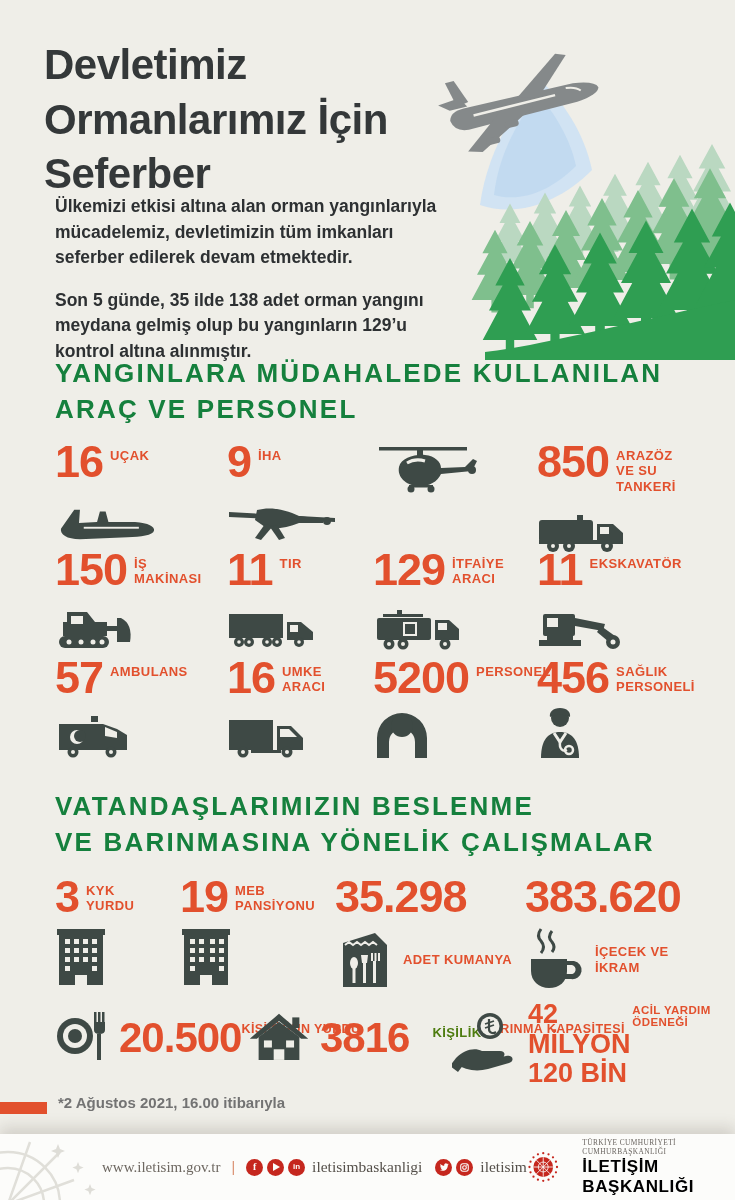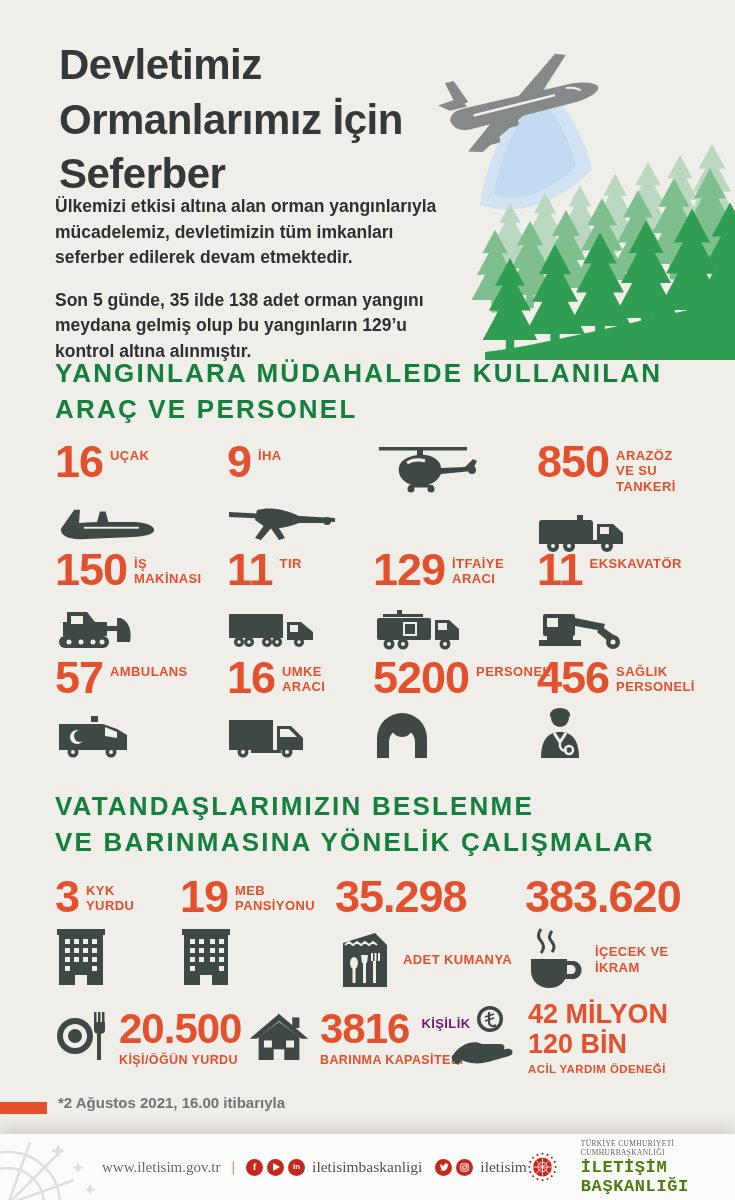--- a/index.html
+++ b/index.html
@@ -5,21 +5,21 @@
   * { margin:0; padding:0; box-sizing:border-box; }
   html,body { width:735px; height:1200px; }
   body { font-family:"Liberation Sans", sans-serif; background:#EFEEE8; position:relative; overflow:hidden; }
 
   .page { position:absolute; inset:0; background:#EFEEE8; }
 
   
   .illus { position:absolute; top:0; right:0; width:345px; height:360px; }
 
   
-  .title { position:absolute; left:59px; top:38px; width:460px;
+  .title { position:absolute; left:44px; top:38px; width:460px;
            font-size:42px; font-weight:700; color:#343839; line-height:1.3;
            letter-spacing:-0.5px; white-space:pre-line; }
   .intro { position:absolute; left:55px; top:194px; width:408px;
            font-size:17.5px; font-weight:700; color:#2D3032; line-height:1.46; }
   .intro p + p { margin-top:17px; }
 
   
   .sec-head { position:absolute; left:55px; width:645px;
               font-size:26px; font-weight:700; color:#15803d;
               letter-spacing:2.2px; line-height:1.38; white-space:pre-line; }
@@ -42,25 +42,25 @@
            display:grid; grid-template-columns:125px 155px 190px 190px; height:122px; }
   .bignum { font-size:45px; font-weight:700; color:#E2502D; line-height:0.95; letter-spacing:-1px; }
   .icl-row { display:flex; align-items:center; gap:10px; margin-top:8px; }
   .icl-row .lbl { margin:0; }
 
   .rowB { position:absolute; left:0; top:1000px; width:735px; height:95px; }
   .rb { position:absolute; display:flex; align-items:center; gap:10px; }
   .rb1 { left:55px; top:8px; }
   .rb2 { left:248px; top:8px; }
   .rb3 { left:452px; top:0px; }
-  .rb .col { display:flex; flex-direction:column; }
+  .rb .col { display:flex; flex-direction:row; }
   .num-md { font-size:42px; font-weight:700; color:#E2502D; line-height:0.95; letter-spacing:-1px; }
   .num-2l { font-size:27px; font-weight:700; color:#E2502D; line-height:1.1; white-space:pre-line; }
   .lbl-sm { font-size:12.5px; font-weight:700; color:#E2502D; letter-spacing:0.4px; margin-top:4px; }
-  .suffix { font-size:13px; font-weight:700; color:#701a75; margin-left:12px; margin-top:7px; letter-spacing:0.4px; }
+  .suffix { font-size:13px; font-weight:700; color:#4d7c0f; margin-left:23px; margin-top:7px; letter-spacing:0.4px; }
   .rb .ic2 svg { fill:#3E4945; }
 
   
   .footnote-bar { position:absolute; left:0; top:1102px; width:47px; height:12px; background:#E2502D; }
   .footnote { position:absolute; left:58px; top:1094px; font-size:15px; font-weight:700; color:#737373; }
 
   
   .footer { position:absolute; left:0; bottom:0; width:735px; height:66px; background:#FCFCFA;
             box-shadow:0 -6px 14px rgba(70,62,50,0.18);
             display:flex; align-items:center; }
@@ -69,21 +69,21 @@
   .f-div { margin:0 11px; color:#D98C6B; font-size:14px; }
   .soc { display:flex; align-items:center; gap:4px; margin-right:7px; }
   .soc-ic { width:17px; height:17px; border-radius:50%; background:#C5271E; color:#FCFCFA;
             display:flex; align-items:center; justify-content:center;
             font-size:10px; font-weight:700; line-height:1; }
   .f-handle { font-family:"Liberation Serif", serif; font-size:15.5px; color:#55504A; margin-right:13px; }
   .f-handle:last-of-type { margin-right:0; }
   .logo-block { margin-left:auto; margin-right:16px; display:flex; align-items:center; gap:23px; }
   .logo-text { display:flex; flex-direction:column; }
   .logo-l1 { font-family:"Liberation Serif", serif; font-size:7.4px; letter-spacing:0.4px; color:#6A6560; }
-  .logo-l2 { font-family:Liberation Mono, monospace; font-size:17px; font-weight:700; letter-spacing:0.6px; color:#4d7c0f; margin-top:1px; }
+  .logo-l2 { font-family:Liberation Sans, sans-serif; font-size:17px; font-weight:700; letter-spacing:0.6px; color:#000000; margin-top:1px; }
 </style>
 </head>
 <body>
 
 <div class="page">
 
   <svg class="illus" viewBox="0 0 345 360">
     <defs>
       <path id="pine" d="M0 -78 L14 -52 H7 L20 -28 H11 L26 0 H4 V14 H-4 V0 H-26 L-11 -28 L-20 -28 L-7 -52 H-14 Z"></path>
     </defs>

